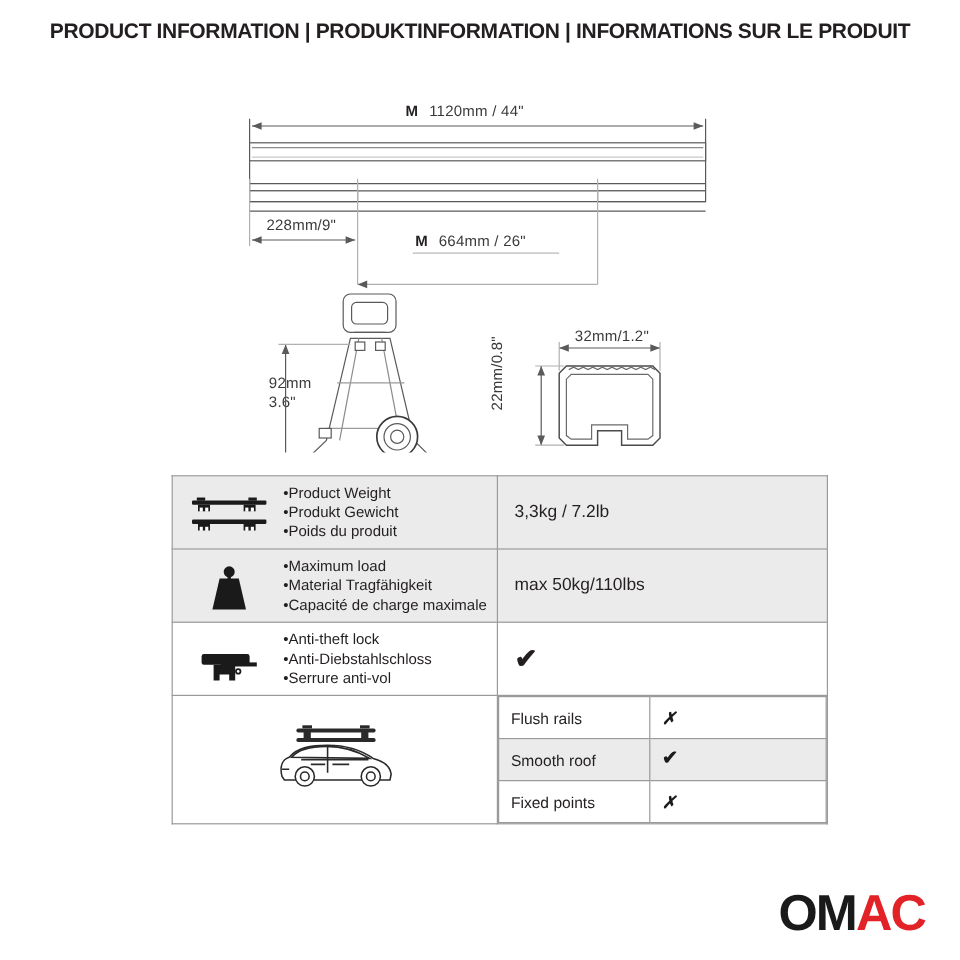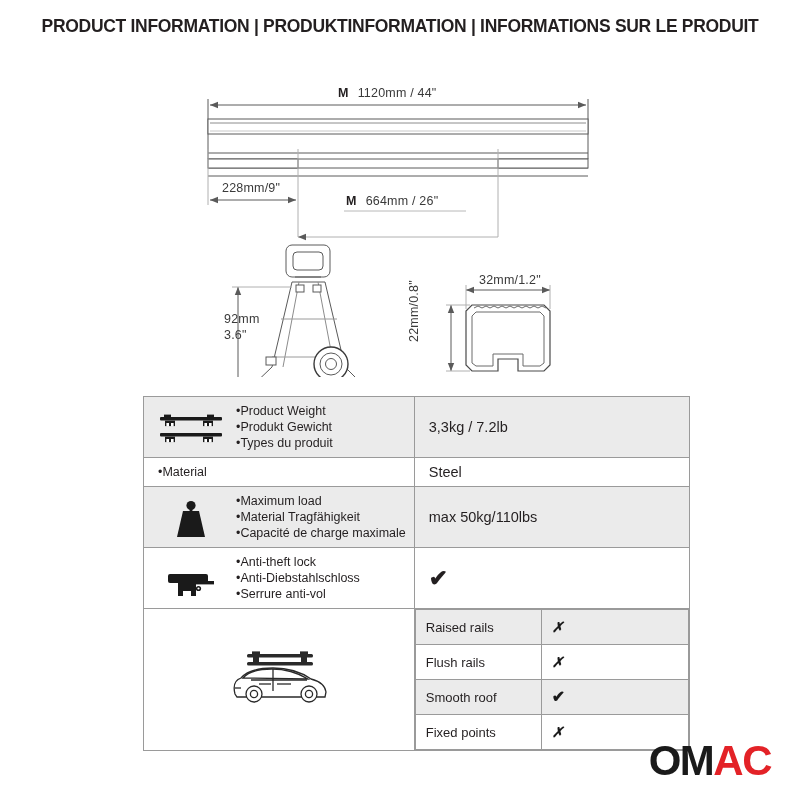--- a/index.html
+++ b/index.html
@@ -221,37 +221,27 @@
                 <rect x="13" y="28" width="2.6" height="3.4" fill="#fff"></rect>
                 <rect x="45" y="25.6" width="10" height="5.5"></rect>
                 <rect x="46.4" y="28" width="2.6" height="3.4" fill="#fff"></rect>
                 <rect x="51" y="28" width="2.6" height="3.4" fill="#fff"></rect>
               </g>
             </svg>
           </span>
           <span class="label-col">
             <div>•Product Weight</div>
             <div>•Produkt Gewicht</div>
-            <div>•Types du produit</div>
+            <div>•Poids du produit</div>
           </span>
         </div>
       </td>
       <td class="val-cell row-shade">3,3kg / 7.2lb</td>
     </tr>
 
-    <tr>
-      <td class="ico-cell">
-        <div class="ico-flex">
-          <span class="label-col" style="padding-left:6px;">
-            <div>•Material</div>
-          </span>
-        </div>
-      </td>
-      <td class="val-cell">Steel</td>
-    </tr>
 
     <tr>
       <td class="ico-cell row-shade">
         <div class="ico-flex">
           <span class="ico-box">
             <svg width="44" height="42" viewBox="0 0 44 42">
               <g fill="#1a1a1a">
                 <path d="M14,12 L30,12 L36,38 L8,38 Z"></path>
                 <circle cx="22" cy="6.5" r="4.6"></circle>
                 <rect x="20.6" y="7" width="2.8" height="6"></rect>
@@ -316,26 +306,20 @@
               <circle cx="88" cy="46" r="8" fill="#fff"></circle>
               <circle cx="88" cy="46" r="3.6"></circle>
               <path d="M14,40 L20,40"></path>
             </g>
           </svg>
         </div>
       </td>
       <td class="roof-nest-cell">
         <table class="nested">
           <tbody>
-            <tr class="row-shade">
-              <td class="n-name">Raised rails</td>
-              <td class="n-val">
-                <span class="cross">✗</span>
-              </td>
-            </tr>
             <tr>
               <td class="n-name">Flush rails</td>
               <td class="n-val">
                 <span class="cross">✗</span>
               </td>
             </tr>
             <tr class="row-shade">
               <td class="n-name">Smooth roof</td>
               <td class="n-val">
                 <span class="check" style="font-size:16px;">✔</span>

